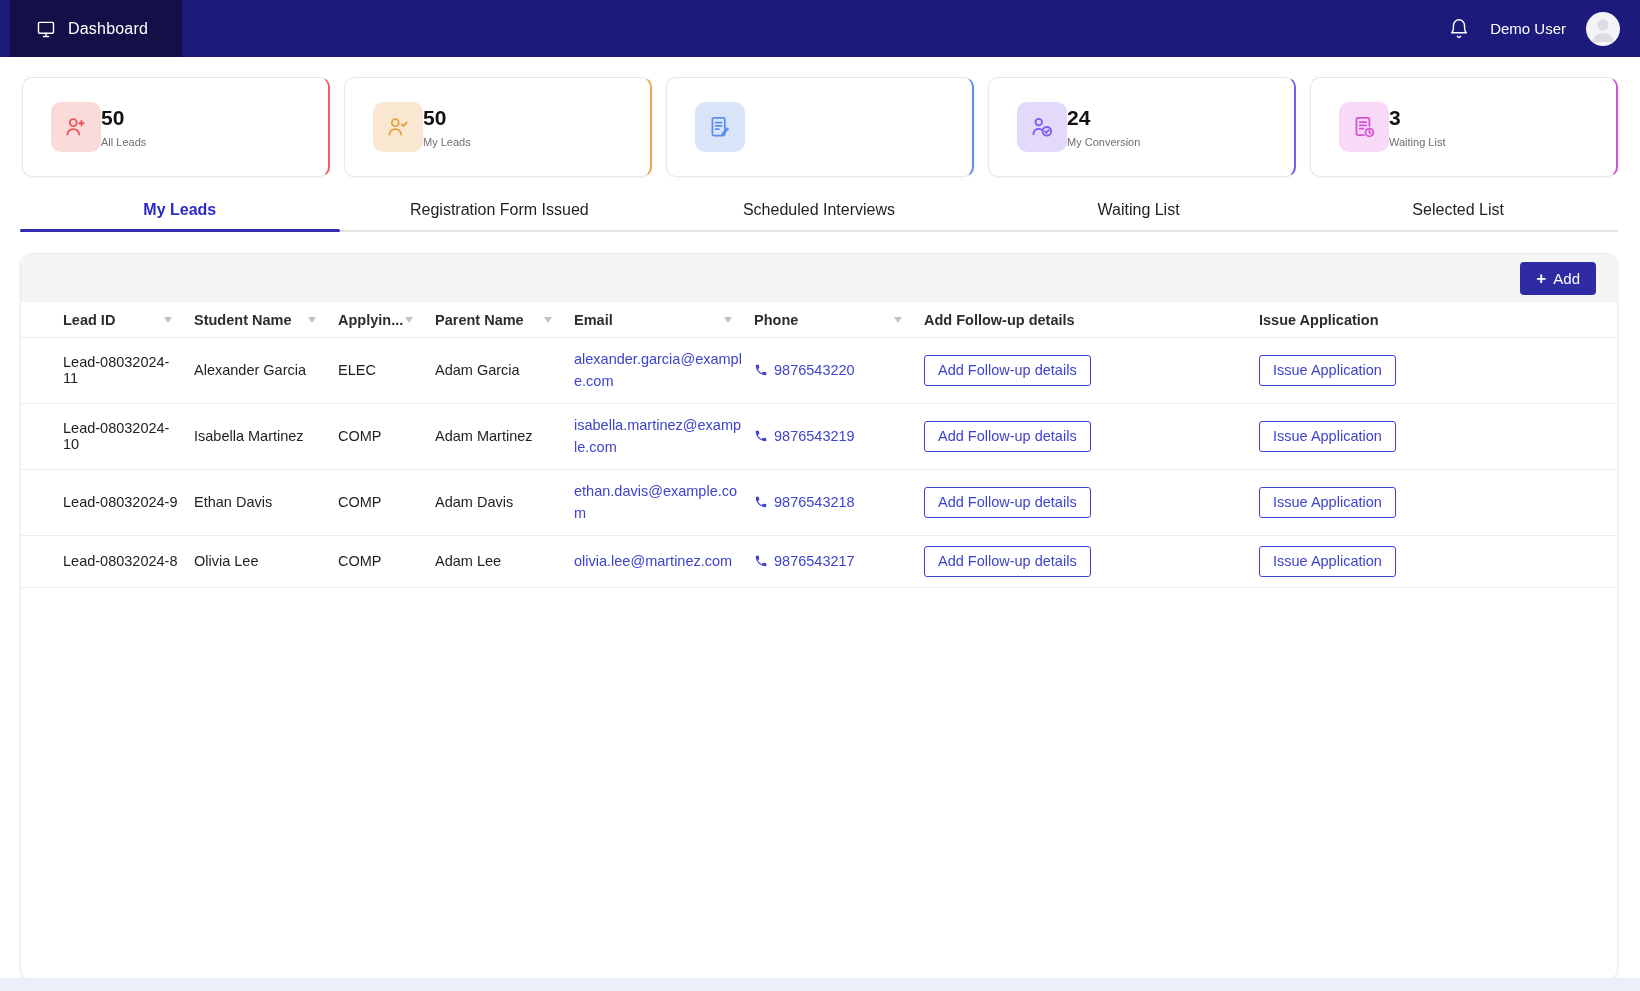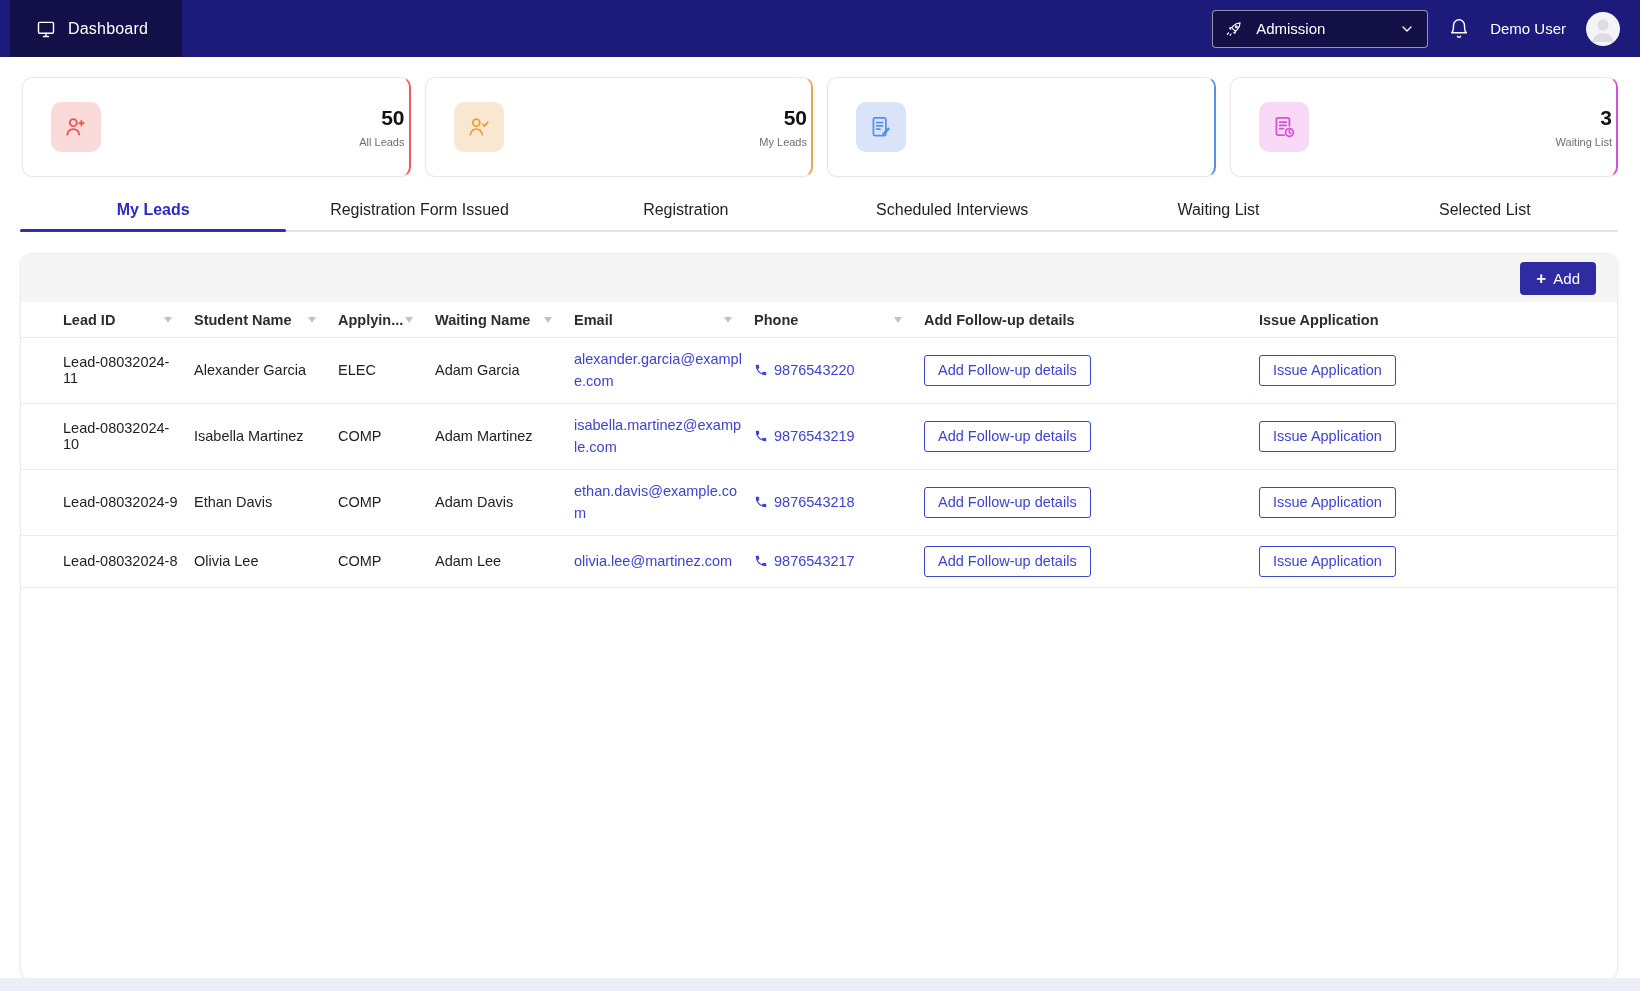--- a/index.html
+++ b/index.html
@@ -23,21 +23,21 @@
   .avatar { width:34px; height:34px; border-radius:50%; background:#f4f4f6;
             display:flex; align-items:center; justify-content:center; overflow:hidden; cursor:pointer; }
 
   
   .cards { display:flex; gap:14px; padding:20px 22px 0 22px; }
   .card { flex:1; height:100px; background:#fff; border:1px solid #E8E8E8;
           border-radius:10px; display:flex; align-items:center;
           box-shadow:0 1px 3px rgba(0,0,0,.04); }
   .card .icon-box { width:50px; height:50px; border-radius:10px; margin-left:28px;
                     display:flex; align-items:center; justify-content:center; }
-  .card .txt { flex:1; text-align:right; padding-right:4px; }
+  .card .txt { flex:1; text-align:left; padding-right:4px; }
   .card .num { font-size:21px; font-weight:bold; color:#111; }
   .card .lab { font-size:11px; color:#6f6f6f; margin-top:6px; }
   .card.c0 { border-right:2px solid #F25C5C; }
   .card.c1 { border-right:2px solid #EAA64D; }
   .card.c2 { border-right:2px solid #5B8DEF; }
   .card.c3 { border-right:2px solid #7B5BEF; }
   .card.c4 { border-right:2px solid #D253D2; }
   .c0 .icon-box { background:#FBDADA; color:#EE5253; }
   .c1 .icon-box { background:#F9E7D2; color:#E9A23B; }
   .c2 .icon-box { background:#D9E4F9; color:#5B8DEF; }
@@ -100,35 +100,20 @@
       <span class="icn">
         <svg width="20" height="20" viewBox="0 0 24 24" fill="none" stroke="#fff" stroke-width="1.7" stroke-linecap="round" stroke-linejoin="round">
           <rect x="3" y="4" width="18" height="13" rx="1.5"></rect>
             <path d="M9 21h6M12 17v4"></path>
         </svg>
       </span>
       <span>Dashboard</span>
     </div>
   </div>
   <div class="nav-right">
-    <div class="module-select">
-      <span>
-        <svg width="19" height="19" viewBox="0 0 24 24" fill="none" stroke="#fff" stroke-width="1.5" stroke-linecap="round" stroke-linejoin="round">
-          <path d="M19 5c-3.4.2-6.3 1.5-8.4 3.6L8.4 10.8l4.8 4.8 2.2-2.2C17.5 11.3 18.8 8.4 19 5z"></path>
-          <circle cx="14.3" cy="9.7" r="1.2"></circle>
-          <path d="M8.4 10.8l-2.6.7 1.4 1.4M13.2 15.6l-.7 2.6-1.4-1.4M4.5 17.5l-1.5 2M7.5 19l-1 1.4"></path>
-        </svg>
-      </span>
-      <span class="lbl">Admission</span>
-      <span>
-        <svg width="16" height="16" viewBox="0 0 24 24" fill="none" stroke="#fff" stroke-width="2" stroke-linecap="round" stroke-linejoin="round">
-          <polyline points="6 9 12 15 18 9"></polyline>
-        </svg>
-      </span>
-    </div>
     <span class="bell">
       <svg width="22" height="22" viewBox="0 0 24 24" fill="none" stroke="#fff" stroke-width="1.6" stroke-linecap="round" stroke-linejoin="round">
         <path d="M18 8a6 6 0 0 0-12 0c0 7-2 8-2 8h16s-2-1-2-8"></path>
         <path d="M13.7 20a2 2 0 0 1-3.4 0"></path>
       </svg>
     </span>
     <span class="user-name">Demo User</span>
     <span class="avatar">
       <svg width="34" height="34" viewBox="0 0 34 34">
         <circle cx="17" cy="13" r="5.5" fill="#dcdce2"></circle>
@@ -167,40 +152,53 @@
   </div>
   <div class="card c2">
     <div class="icon-box">
       <svg width="26" height="26" viewBox="0 0 24 24" fill="none" stroke="currentColor" stroke-width="1.6" stroke-linecap="round" stroke-linejoin="round">
         <rect x="5" y="3.5" width="11.5" height="16.5" rx="1.5"></rect>
           <path d="M8 8h5.5M8 11h5.5M8 14h3"></path>
           <path d="M13.5 17.5l5.3-5.3 1.6 1.6-5.3 5.3-2 .4z" fill="currentColor" stroke="none"></path>
       </svg>
     </div>
   </div>
+  <div class="card c3">
+    <div class="icon-box">
+      <svg width="26" height="26" viewBox="0 0 24 24" fill="none" stroke="currentColor" stroke-width="1.7" stroke-linecap="round" stroke-linejoin="round">
+        <circle cx="9" cy="7.5" r="3"></circle>
+          <path d="M4 18.5c.5-3 2.6-4.8 5-4.8 1 0 1.9.3 2.7.8"></path>
+        <circle cx="16.5" cy="16" r="4"></circle>
+          <path d="M14.8 16l1.3 1.3 2.1-2.4"></path>
+      </svg>
+    </div>
+    <div class="txt">
+        <div class="num">24</div>
+      <div class="lab">My Conversion</div>
+      </div>
+  </div>
   <div class="card c4">
     <div class="icon-box">
       <svg width="26" height="26" viewBox="0 0 24 24" fill="none" stroke="currentColor" stroke-width="1.6" stroke-linecap="round" stroke-linejoin="round">
         <path d="M17 11V5a1.5 1.5 0 0 0-1.5-1.5h-9A1.5 1.5 0 0 0 5 5v13a1.5 1.5 0 0 0 1.5 1.5H12"></path>
         <path d="M8 7.5h6M8 10.5h6M8 13.5h3.5"></path>
         <circle cx="17" cy="17" r="3.6"></circle>
           <path d="M17 15.3V17l1.3.9"></path>
       </svg>
     </div>
     <div class="txt">
         <div class="num">3</div>
       <div class="lab">Waiting List</div>
       </div>
   </div>
 </div>
 
 <div class="tabs">
   <div class="tab active">My Leads</div>
   <div class="tab">Registration Form Issued</div>
-  <div class="tab">Registration</div>
   <div class="tab">Scheduled Interviews</div>
   <div class="tab">Waiting List</div>
   <div class="tab">Selected List</div>
 </div>
 
 <div class="table-card">
   <div class="table-toolbar">
     <button class="add-btn">
       <span class="plus">+</span>
       <span>Add</span>
@@ -223,21 +221,21 @@
             </span>
           </th>
         <th class="col-apply">
             <span class="hwrap">
               <span>Applyin...</span>
               <span class="sort-tri"></span>
             </span>
           </th>
         <th class="col-parent">
             <span class="hwrap">
-              <span>Waiting Name</span>
+              <span>Parent Name</span>
               <span class="sort-tri"></span>
             </span>
           </th>
         <th class="col-email">
             <span class="hwrap">
               <span>Email</span>
               <span class="sort-tri"></span>
             </span>
           </th>
         <th class="col-phone">

